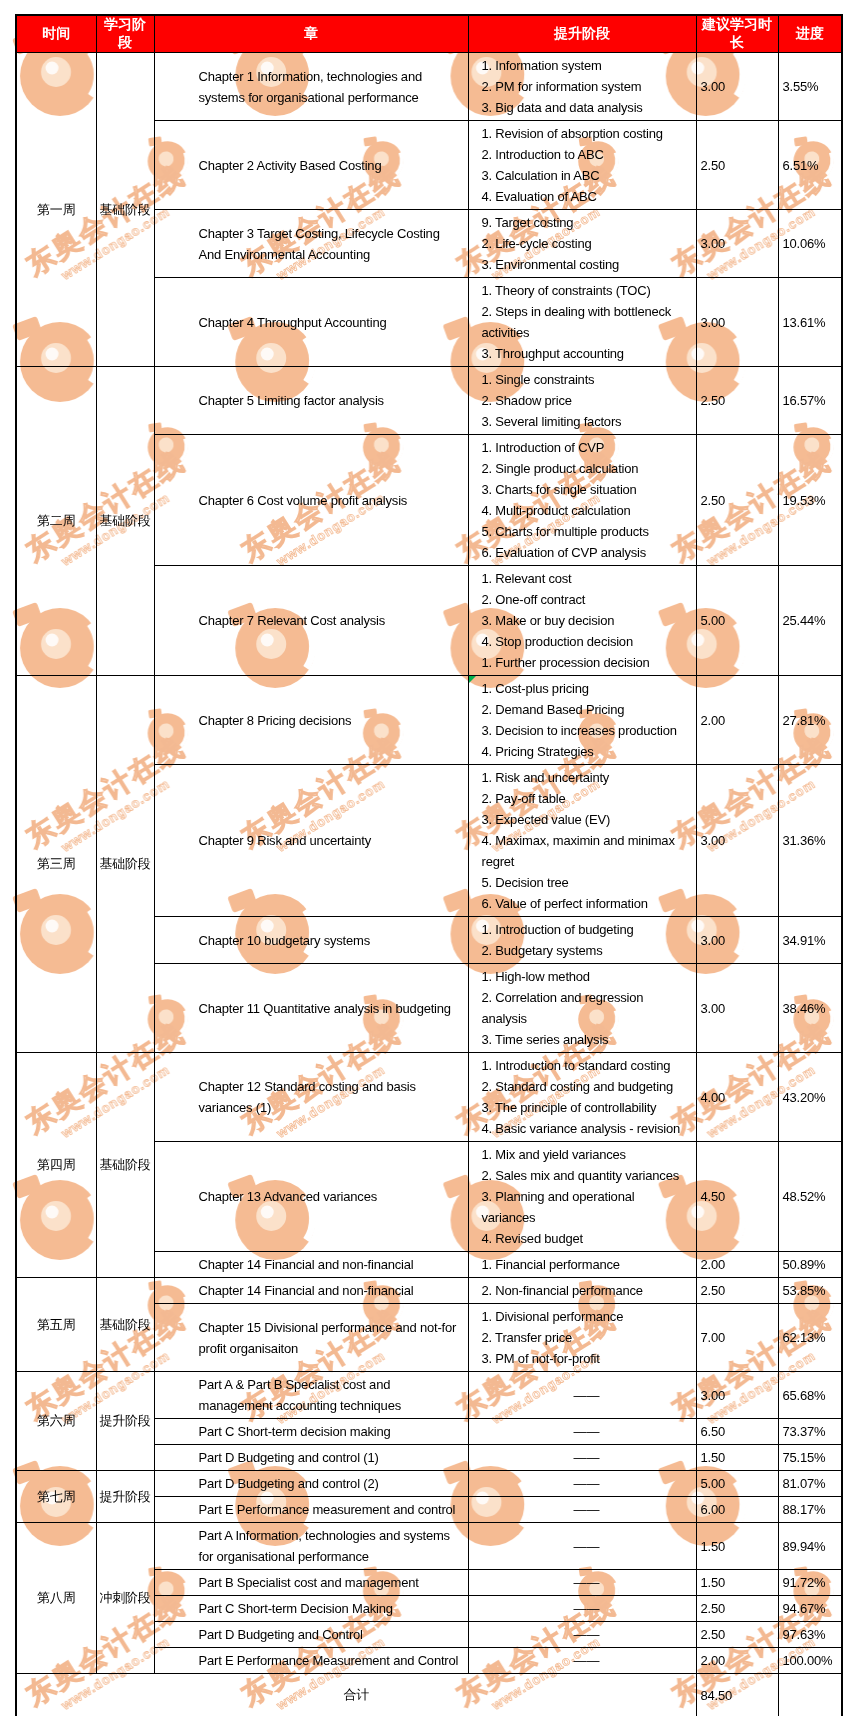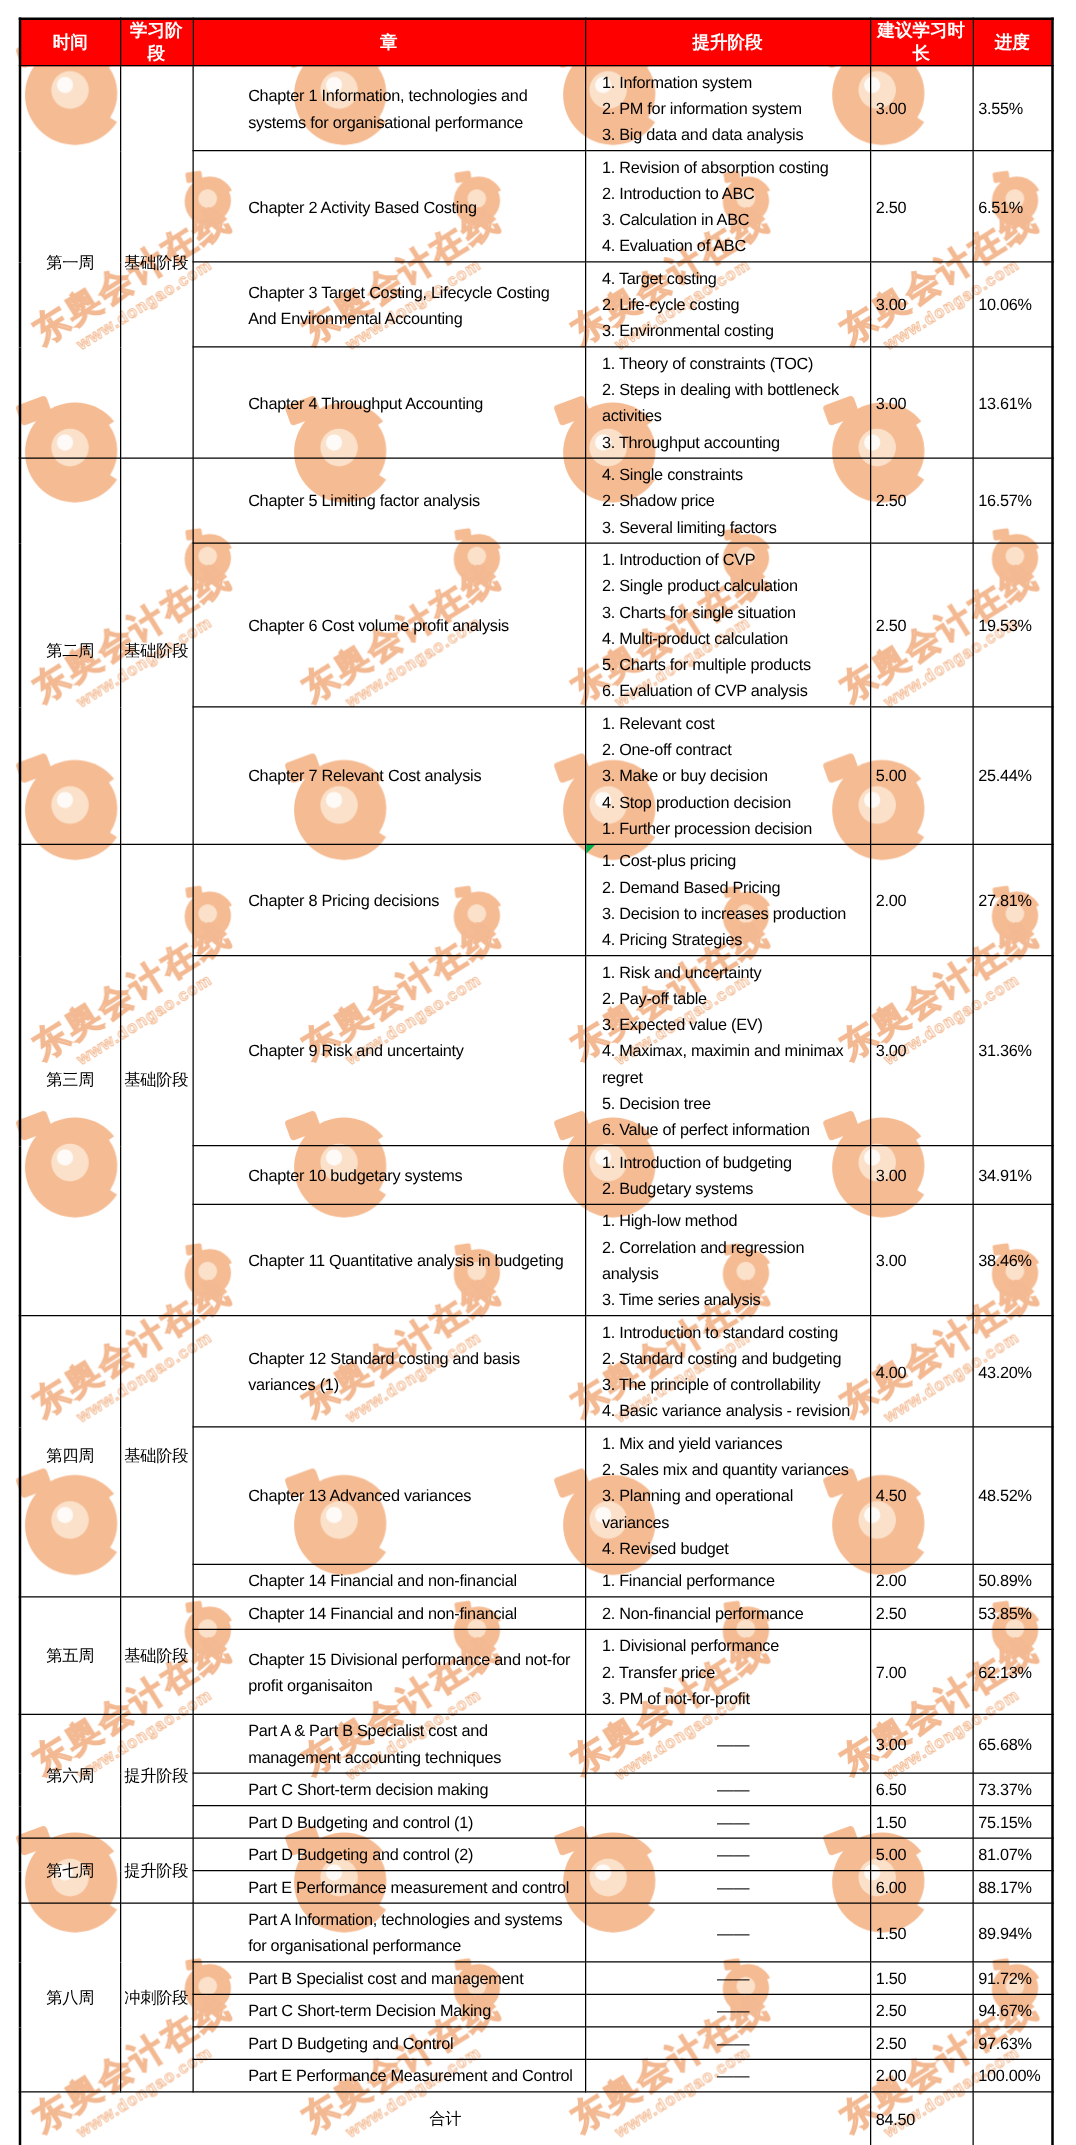--- a/index.html
+++ b/index.html
@@ -96,21 +96,21 @@
             <div class="line">2. Introduction to ABC</div>
             <div class="line">3. Calculation in ABC</div>
             <div class="line">4. Evaluation of ABC</div>
           </td>
           <td class="hours">2.50</td>
           <td class="progress">6.51%</td>
         </tr>
         <tr>
           <td class="chapter">Chapter 3 Target Costing, Lifecycle Costing And Environmental Accounting</td>
           <td class="content">
-            <div class="line">4. Target costing</div>
+            <div class="line">9. Target costing</div>
             <div class="line">2. Life-cycle costing</div>
             <div class="line">3. Environmental costing</div>
           </td>
           <td class="hours">3.00</td>
           <td class="progress">10.06%</td>
         </tr>
         <tr>
           <td class="chapter">Chapter 4 Throughput Accounting</td>
           <td class="content">
             <div class="line">1. Theory of constraints (TOC)</div>
@@ -118,21 +118,21 @@
             <div class="line">3. Throughput accounting</div>
           </td>
           <td class="hours">3.00</td>
           <td class="progress">13.61%</td>
         </tr>
         <tr>
           <td class="time" rowspan="3">第二周</td>
           <td class="stage" rowspan="3">基础阶段</td>
           <td class="chapter">Chapter 5 Limiting factor analysis</td>
           <td class="content">
-            <div class="line">4. Single constraints</div>
+            <div class="line">1. Single constraints</div>
             <div class="line">2. Shadow price</div>
             <div class="line">3. Several limiting factors</div>
           </td>
           <td class="hours">2.50</td>
           <td class="progress">16.57%</td>
         </tr>
         <tr>
           <td class="chapter">Chapter 6 Cost volume profit analysis</td>
           <td class="content">
             <div class="line">1. Introduction of CVP</div>

